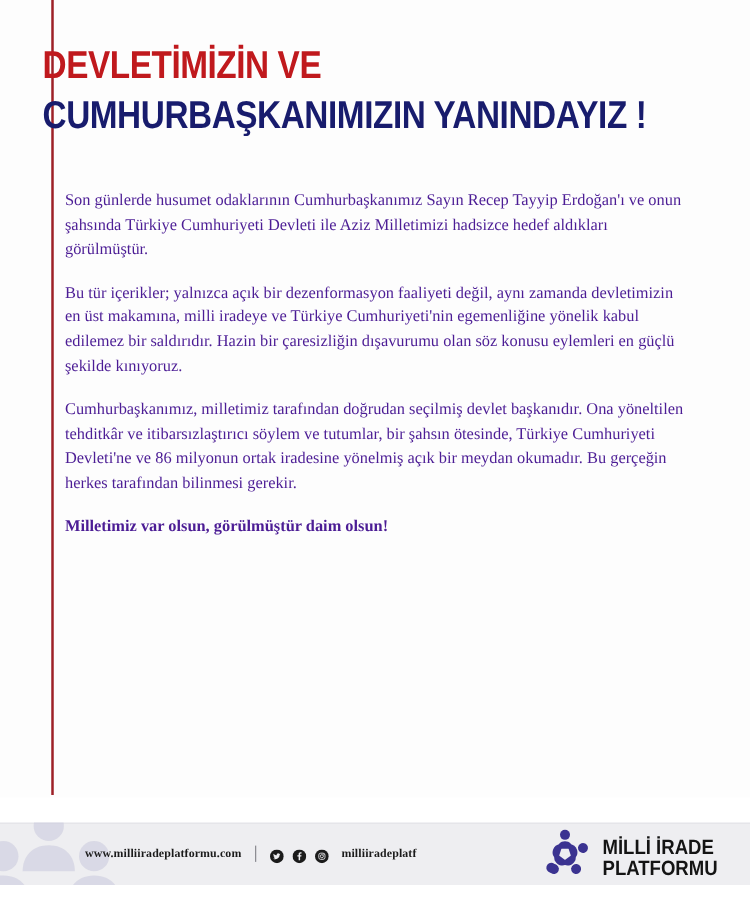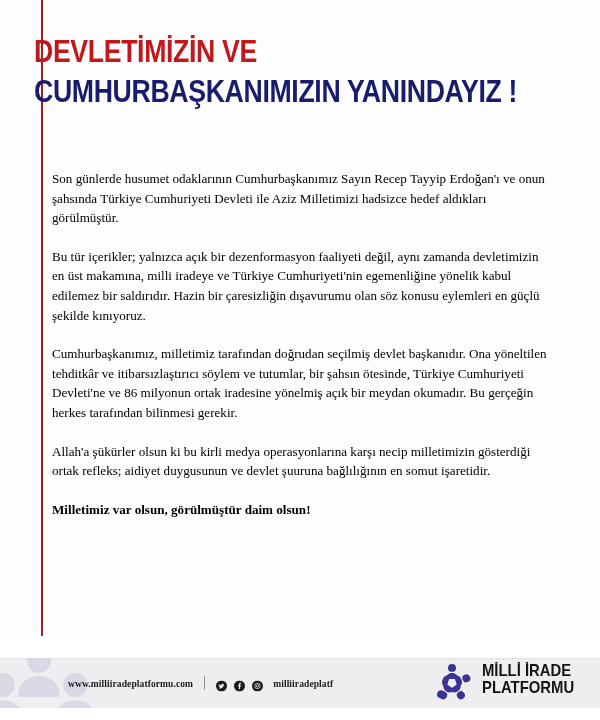--- a/index.html
+++ b/index.html
@@ -49,24 +49,23 @@
   
   #body-copy {
     position:absolute;
     left:52px; top:150px;
     width:498px;
   }
   .para {
     font-family:"Liberation Serif", serif;
     font-size:13.1px;
     line-height:19.6px;
-    color:#000000;
+    color:#4c1d95;
     text-align:left;
     margin-bottom:15px;
-    margin-top:19px;
   }
   .para.closing {
     font-weight:bold;
     margin-bottom:0;
   }
 
   
   #footer {
     position:absolute;
     left:0; top:658px;
@@ -122,21 +121,21 @@
     margin-left:3px;
     letter-spacing:0.1px;
   }
 
   
   #brand {
     position:absolute;
     right:16px; top:50%;
     transform:translateY(-50%);
     display:flex;
-    align-items:flex-start;
+    align-items:flex-end;
     gap:9px;
   }
   #brand-mark { width:42px; height:42px; flex:0 0 auto; }
   #brand-text {
     font-family:"Liberation Sans", sans-serif;
     font-weight:bold;
     color:#141414;
     line-height:17px;
     font-size:16.5px;
     letter-spacing:0px;
@@ -154,21 +153,20 @@
 
   <div id="headline">
     <div id="head-line-1" class="head-line">DEVLETİMİZİN VE</div>
     <div id="head-line-2" class="head-line">CUMHURBAŞKANIMIZIN YANINDAYIZ !</div>
   </div>
 
   <div id="body-copy">
     <p class="para">Son günlerde husumet odaklarının Cumhurbaşkanımız Sayın Recep Tayyip Erdoğan'ı ve onun şahsında Türkiye Cumhuriyeti Devleti ile Aziz Milletimizi hadsizce hedef aldıkları görülmüştür.</p>
     <p class="para">Bu tür içerikler; yalnızca açık bir dezenformasyon faaliyeti değil, aynı zamanda devletimizin en üst makamına, milli iradeye ve Türkiye Cumhuriyeti'nin egemenliğine yönelik kabul edilemez bir saldırıdır. Hazin bir çaresizliğin dışavurumu olan söz konusu eylemleri en güçlü şekilde kınıyoruz.</p>
     <p class="para">Cumhurbaşkanımız, milletimiz tarafından doğrudan seçilmiş devlet başkanıdır. Ona yöneltilen tehditkâr ve itibarsızlaştırıcı söylem ve tutumlar, bir şahsın ötesinde, Türkiye Cumhuriyeti Devleti'ne ve 86 milyonun ortak iradesine yönelmiş açık bir meydan okumadır. Bu gerçeğin herkes tarafından bilinmesi gerekir.</p>
-    <p class="para">Allah'a şükürler olsun ki bu kirli medya operasyonlarına karşı necip milletimizin gösterdiği ortak refleks; aidiyet duygusunun ve devlet şuuruna bağlılığının en somut işaretidir.</p>
     <p class="para closing">Milletimiz var olsun, görülmüştür daim olsun!</p>
   </div>
 
 </div>
 
 <div id="footer">
   <div id="footer-top-edge"></div>
 
   <svg id="footer-watermark" viewBox="0 0 100 100">
     <g fill="#c9c9dc">

